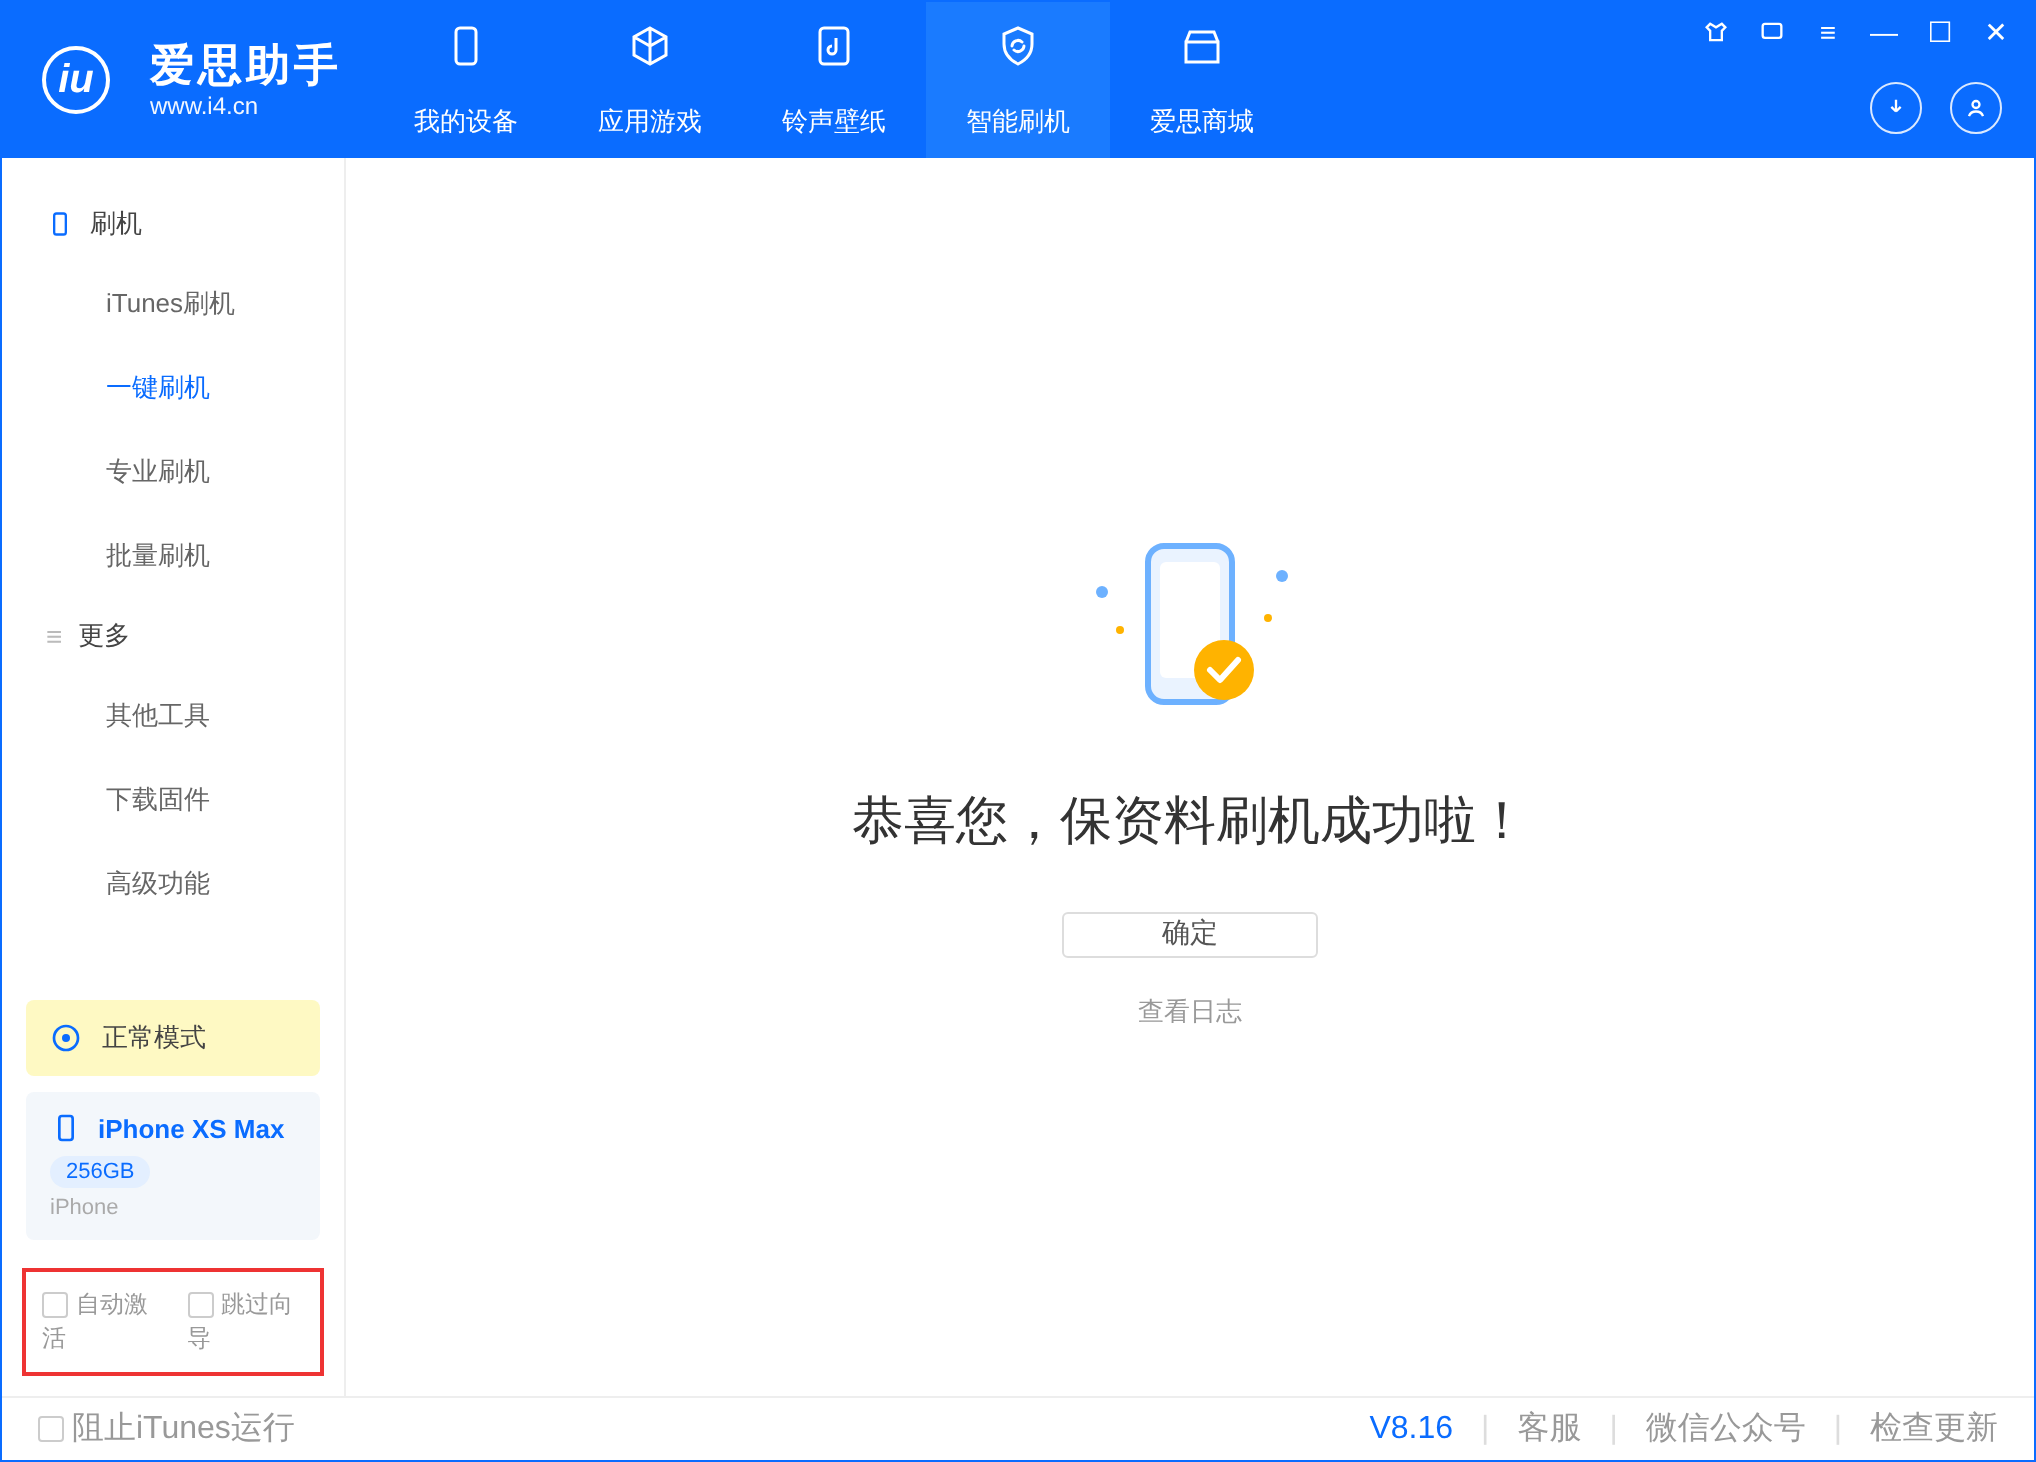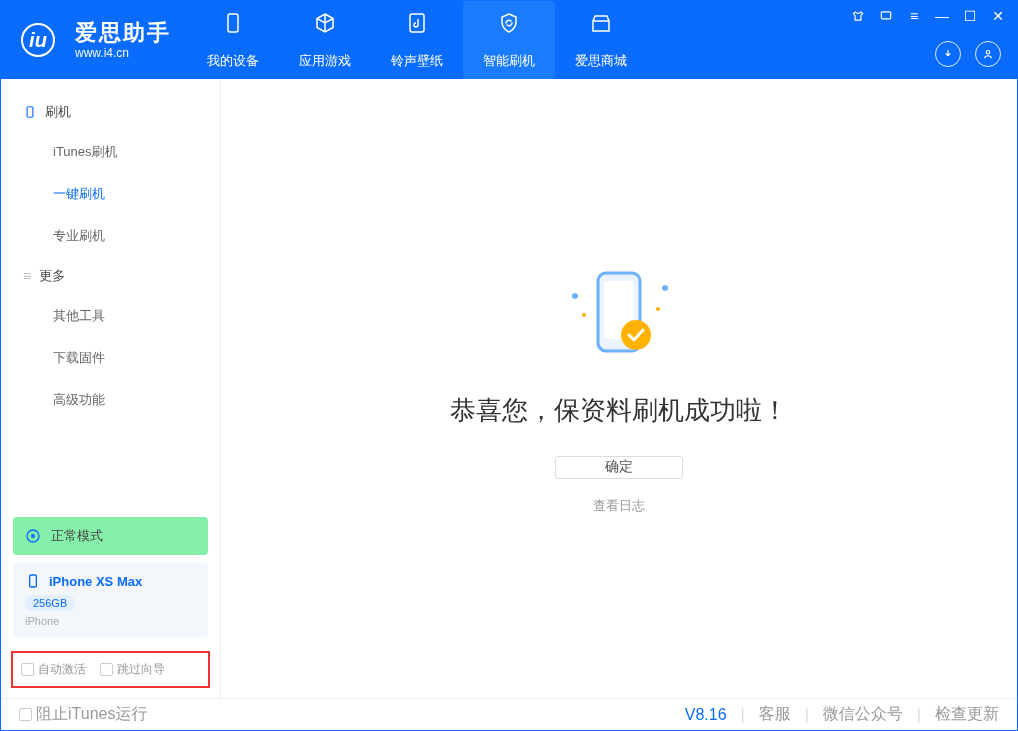--- a/index.html
+++ b/index.html
@@ -14,26 +14,26 @@
 .nav { display: flex; flex: 1; }
 .nav-item { width: 92px; display: flex; flex-direction: column; align-items: center; justify-content: center; gap: 16px; cursor: pointer; font-size: 13px; position: relative; }
 .nav-item.active { background: #1a7bff; }
 .nav-icon { width: 26px; height: 26px; display: flex; align-items: center; justify-content: center; }
 .nav-icon svg { width: 24px; height: 24px; }
 .win-controls { position: absolute; right: 10px; top: 6px; display: flex; gap: 10px; align-items: center; }
 .win-btn { width: 18px; height: 18px; display: flex; align-items: center; justify-content: center; cursor: pointer; color: #fff; font-size: 14px; }
 .right-icons { position: absolute; right: 16px; bottom: 12px; display: flex; gap: 14px; }
 .circ-btn { width: 26px; height: 26px; border: 1.5px solid rgba(255,255,255,.85); border-radius: 50%; display: flex; align-items: center; justify-content: center; cursor: pointer; }
 .body { flex: 1; display: flex; overflow: hidden; }
-.sidebar { width: 220px; border-right: 1px solid #eee; display: flex; flex-direction: column; font-size: 13px; color: #555; padding-top: 14px; }
+.sidebar { width: 172px; border-right: 1px solid #eee; display: flex; flex-direction: column; font-size: 13px; color: #555; padding-top: 14px; }
 .side-section-title { display: flex; align-items: center; gap: 8px; padding: 10px 22px; font-weight: 500; color: #444; }
 .side-item { padding: 12px 22px 12px 52px; cursor: pointer; color: #666; }
 .side-item.active { color: #0a6cff; }
 .side-spacer { flex: 1; }
-.device-box { margin: 8px 12px; background: #86efac; border-radius: 4px; padding: 10px 12px; display: flex; align-items: center; gap: 10px; color: #444; }
+.device-box { margin: 8px 12px; background: #fef9c3; border-radius: 4px; padding: 10px 12px; display: flex; align-items: center; gap: 10px; color: #444; }
 .device-box2 { margin: 0 12px 8px 12px; background: #f3f7fb; border-radius: 4px; padding: 10px 12px; color: #0a6cff; }
 .device-name { font-weight: 600; font-size: 13px; }
 .device-cap { display: inline-block; margin-top: 6px; font-size: 11px; color: #0a6cff; background: #e3efff; border-radius: 10px; padding: 2px 8px; }
 .device-type { font-size: 11px; color: #aaa; margin-top: 4px; }
 .checkbox-row { border: 2px solid #e33; margin: 6px 10px 10px 10px; padding: 8px 8px; display: flex; gap: 14px; font-size: 12px; color: #999; }
 .chk { width: 13px; height: 13px; border: 1px solid #ccc; border-radius: 2px; display: inline-block; margin-right: 4px; vertical-align: middle; }
 .content { flex: 1; display: flex; flex-direction: column; align-items: center; justify-content: center; position: relative; }
 .phone-ill { width: 110px; height: 110px; position: relative; margin-bottom: 20px; }
 .success-msg { font-size: 26px; color: #333; margin-bottom: 28px; }
 .ok-btn { width: 128px; height: 23px; border: 1px solid #ddd; background: #fff; color: #555; font-size: 14px; border-radius: 3px; cursor: pointer; margin-bottom: 18px; }
@@ -138,20 +138,21 @@
     <div class="sidebar">
       <div class="side-section-title">
         <svg width="14" height="14" viewBox="0 0 24 24" fill="none" stroke="#0a6cff" stroke-width="2">
             <rect x="7" y="3" width="10" height="18" rx="2"></rect>
           </svg>
         <span>刷机</span>
       </div>
       <div class="side-item">iTunes刷机</div>
       <div class="side-item active">一键刷机</div>
       <div class="side-item">专业刷机</div>
+      <div class="side-item">批量刷机</div>
 
       <div class="side-section-title">
         <span style="color:#bbb;font-size:14px">≡</span>
         <span>更多</span>
       </div>
       <div class="side-item">其他工具</div>
       <div class="side-item">下载固件</div>
       <div class="side-item">高级功能</div>
 
       <div class="side-spacer"></div>

